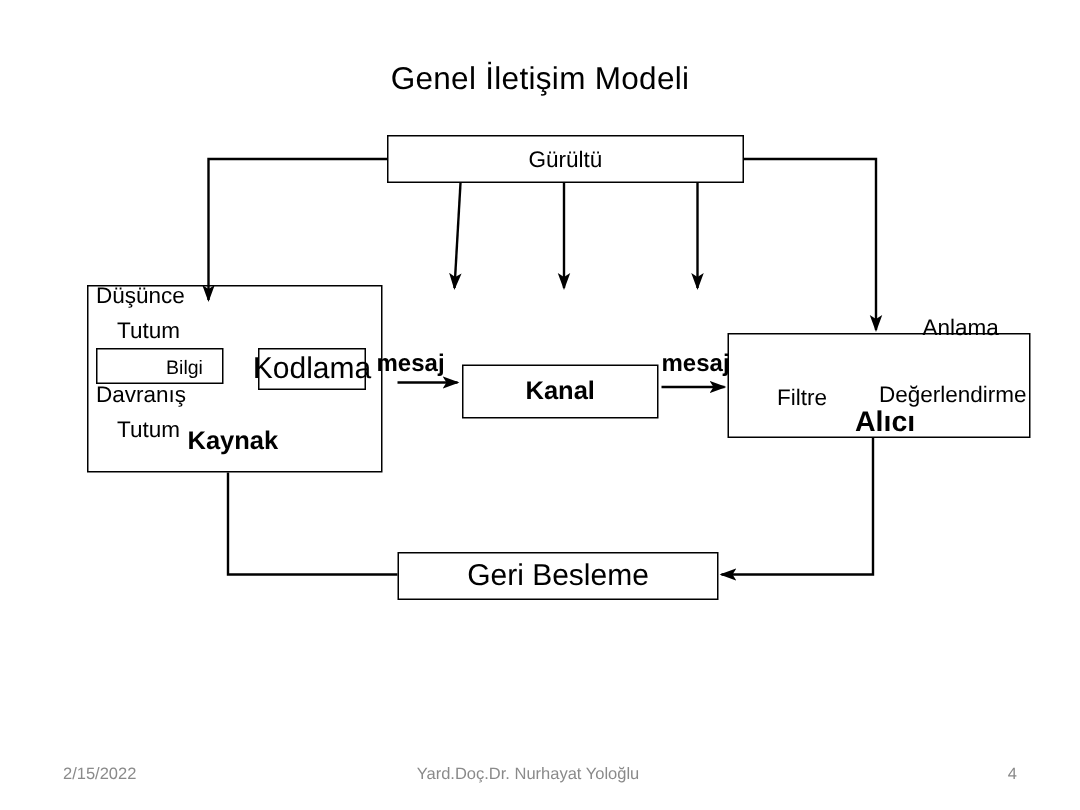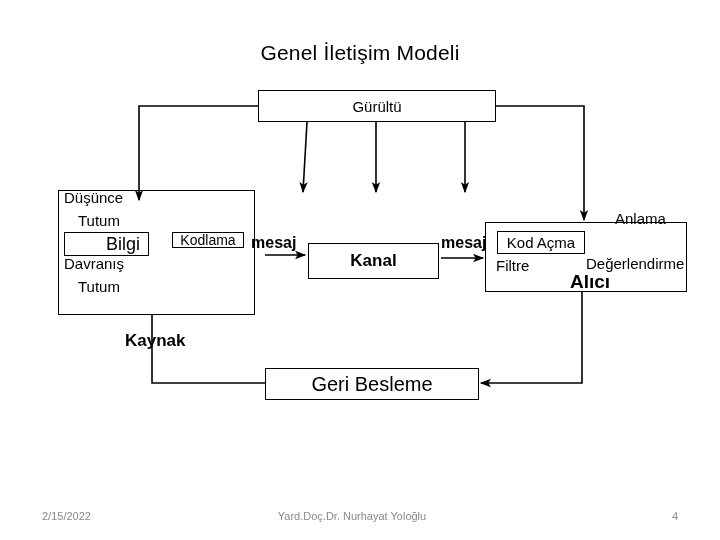--- a/index.html
+++ b/index.html
@@ -79,27 +79,27 @@
   
   #receiver-box {
     left: 485px; top: 222px;
     width: 202px; height: 70px;
   }
 
   
   #bilgi-box {
     left: 64px; top: 232px;
     width: 85px; height: 24px;
-    font-size: 18px;
+    font-size: 13px;
     padding-left: 33px;
   }
   #kodlama-box {
     left: 172px; top: 232px;
-    width: 72px; height: 16px;
-    font-size: 14px;
+    width: 72px; height: 28px;
+    font-size: 20px;
   }
   #kodacma-box {
     left: 497px; top: 231px;
     width: 88px; height: 23px;
     font-size: 15px;
   }
   #algilama-box {
     left: 608px; top: 231px;
     width: 75px; height: 23px;
     font-size: 15px;
@@ -111,24 +111,24 @@
     white-space: nowrap;
     font-size: 15px;
     line-height: 18px;
   }
   .txt.bold { font-weight: bold; }
 
   #lbl-dusunce { left: 64px;  top: 189px; text-align: center; }
   #lbl-duygu   { left: 78px;  top: 212px; }
   #lbl-davranis{ left: 64px;  top: 255px; }
   #lbl-tutum   { left: 78px;  top: 278px; }
-  #lbl-kaynak  { left: 125px; top: 285px; font-size: 17px; margin-top: 47px; }
+  #lbl-kaynak  { left: 125px; top: 285px; font-size: 17px; }
 
   #lbl-anlama       { left: 615px; top: 210px; }
-  #lbl-filtre       { left: 496px; top: 257px; }
+  #lbl-filtre       { left: 518px; top: 257px; }
   #lbl-degerlendirme{ left: 586px; top: 255px; }
   #lbl-alici        { left: 570px; top: 273px; font-size: 19px; }
 
   #lbl-mesaj-1 { left: 251px; top: 234px; font-size: 16px; font-weight: bold; }
   #lbl-mesaj-2 { left: 441px; top: 234px; font-size: 16px; font-weight: bold; }
 
   
   .footer {
     position: absolute;
     bottom: 0;
@@ -198,21 +198,20 @@
 
   <div class="txt" id="lbl-mesaj-1">mesaj</div>
   <div class="txt" id="lbl-mesaj-2">mesaj</div>
 
   <div class="box box-label" id="channel-box">Kanal</div>
 
   <div class="box" id="receiver-box"></div>
 
   <div class="txt" id="lbl-anlama">Anlama</div>
 
-  <div class="box box-label" id="kodacma-box">Kod Açma</div>
 
 
   <div class="txt" id="lbl-filtre">Filtre</div>
   <div class="txt" id="lbl-degerlendirme">Değerlendirme</div>
   <div class="txt bold" id="lbl-alici">Alıcı</div>
 
   <div class="box box-label" id="feedback-box">Geri Besleme</div>
 
   <div class="footer">
     <span id="footer-date">2/15/2022</span>

